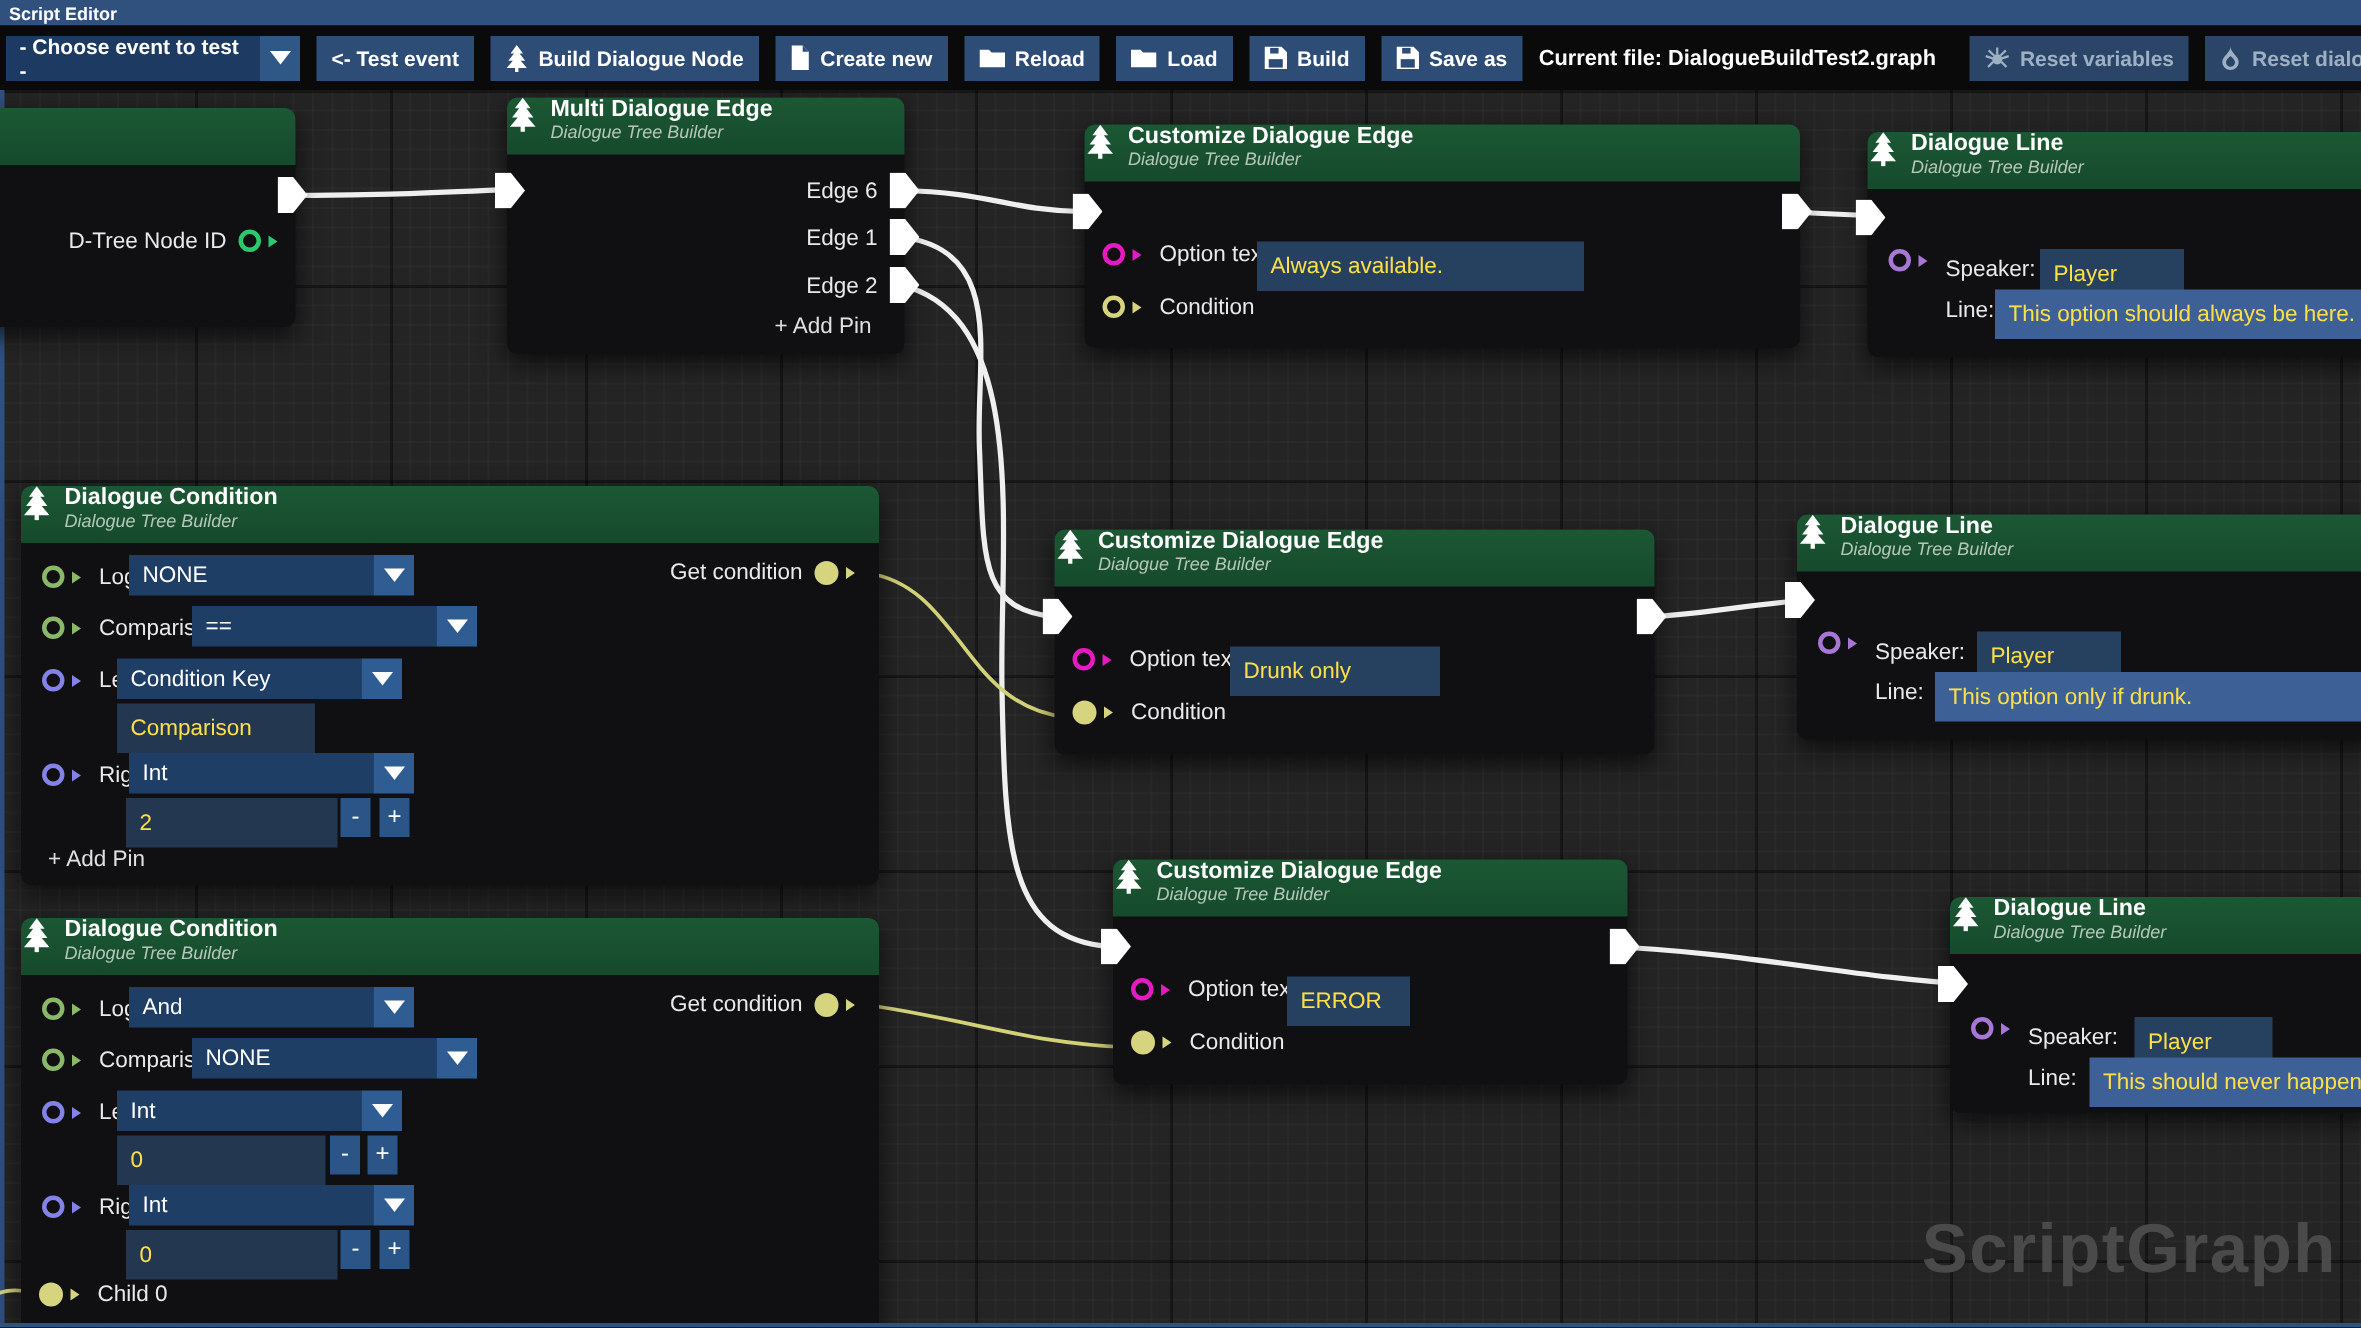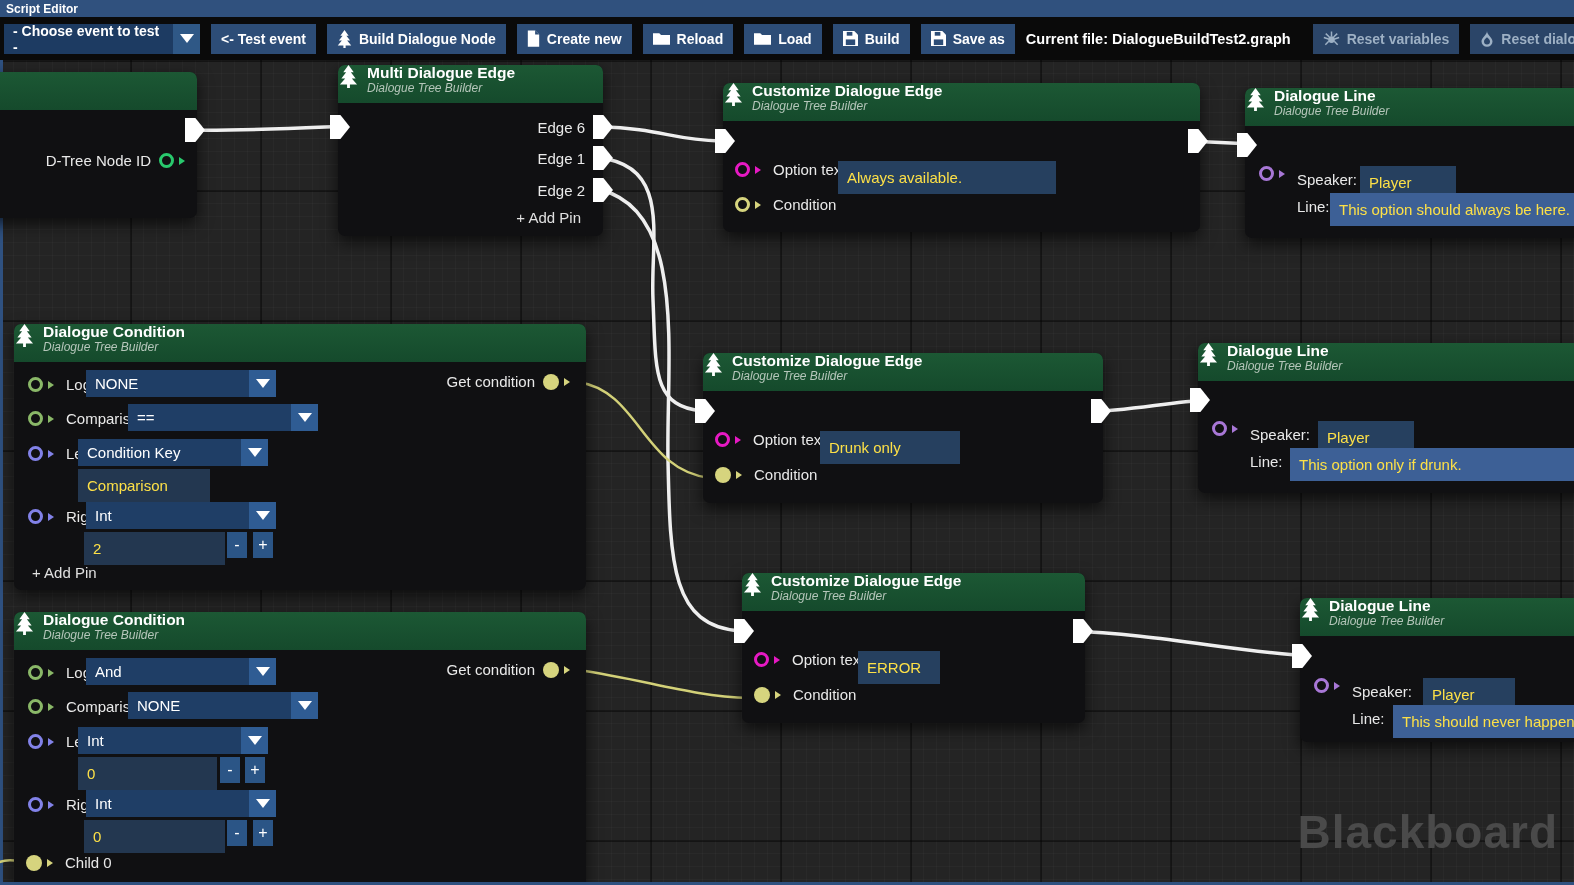--- a/index.html
+++ b/index.html
@@ -154,21 +154,21 @@
           <path d="M7 0 C7 4 1.5 6.5 1.5 10.5 a5.5 5.2 0 0 0 11 0 C12.5 6.5 7 4 7 0 z M7 13.5 a3 3 0 0 1 -3 -3 c0 -1.5 1.5 -2.8 3 -4.2 c1.5 1.4 3 2.7 3 4.2 a3 3 0 0 1 -3 3 z"></path>
         </svg>
       </span>
     <span>Reset dialogue tree</span>
   </div>
 </div>
 
 <div class="canvas">
   <div class="edge-strip-left"></div>
   <div class="edge-strip-bottom"></div>
-  <div class="watermark">Blackboard</div>
+  <div class="watermark">ScriptGraph</div>
 
   <svg class="wires">
     <path d="M183 70 C 250 71, 300 68, 347 66" stroke="#efefef" stroke-width="3.5" fill="none"></path>
     <path d="M600 67 C 660 68, 672 80, 720 81" stroke="#efefef" stroke-width="3.5" fill="none"></path>
     <path d="M600 98 C 672 106, 650 180, 653 240 C 656 310, 652 346, 702 351" stroke="#efefef" stroke-width="3.5" fill="none"></path>
     <path d="M600 130 C 688 150, 666 300, 668 400 C 670 505, 672 566, 740 571" stroke="#efefef" stroke-width="3.5" fill="none"></path>
     <path d="M1186 81 C 1210 82, 1226 83, 1252 84" stroke="#efefef" stroke-width="3.5" fill="none"></path>
     <path d="M1085 352 C 1130 351, 1168 342, 1208 340" stroke="#efefef" stroke-width="3.5" fill="none"></path>
     <path d="M1068 571 C 1160 574, 1235 592, 1312 596" stroke="#efefef" stroke-width="3.5" fill="none"></path>
     <path d="M578 322 C 640 331, 642 410, 710 418" stroke="#d3d178" stroke-width="2.5" fill="none"></path>

